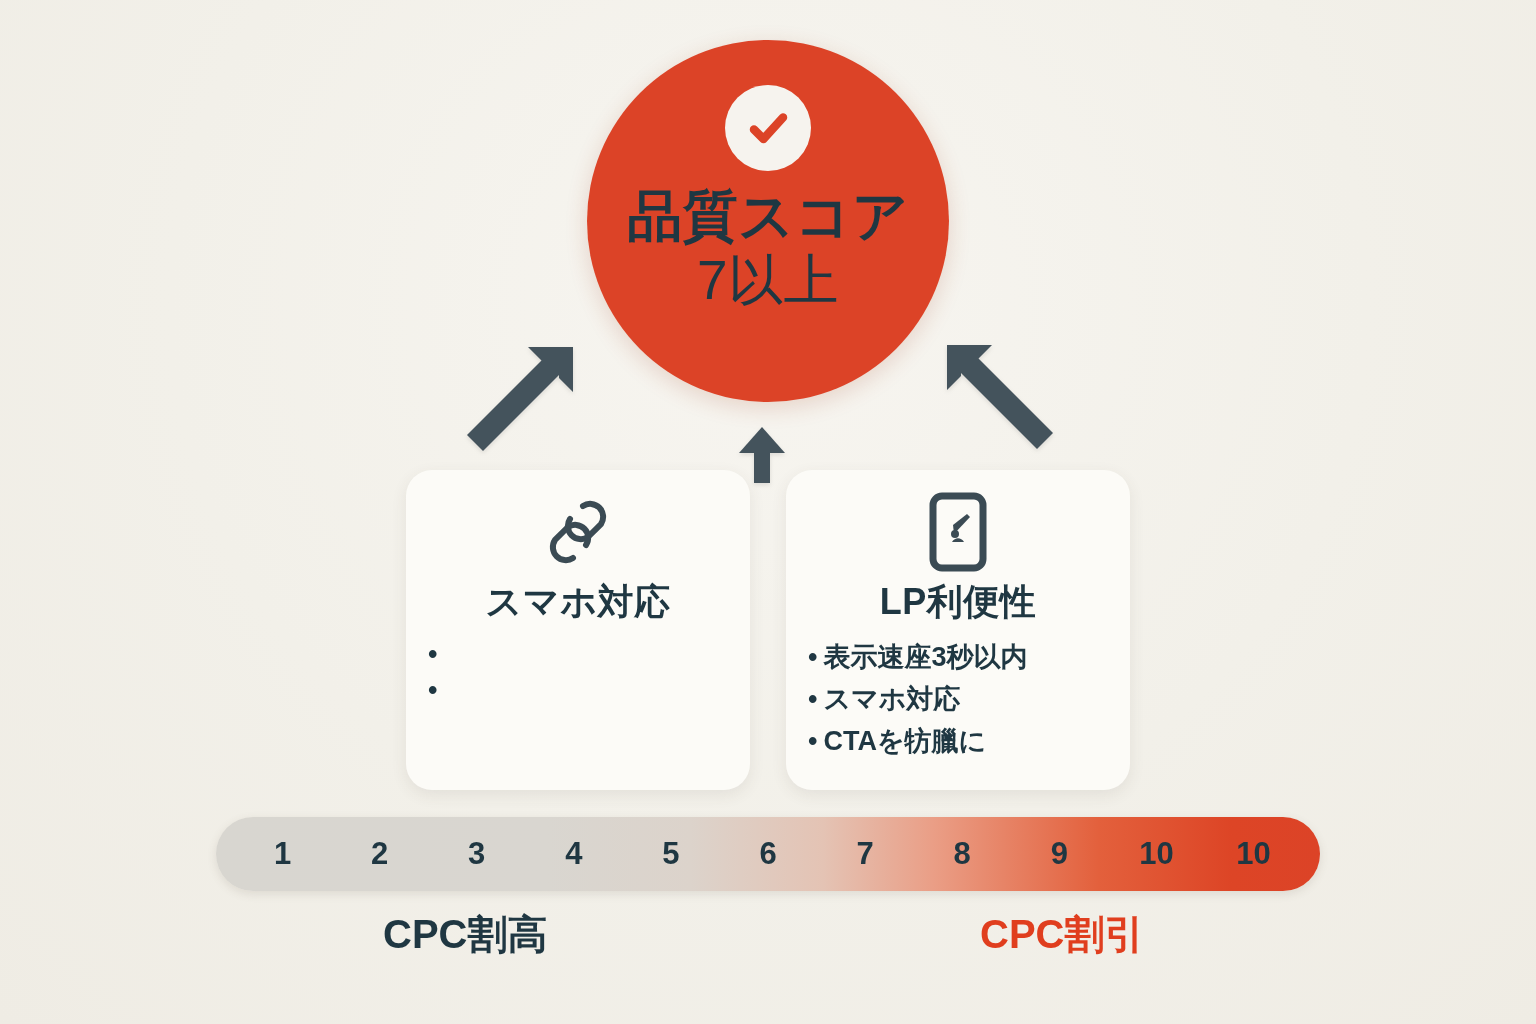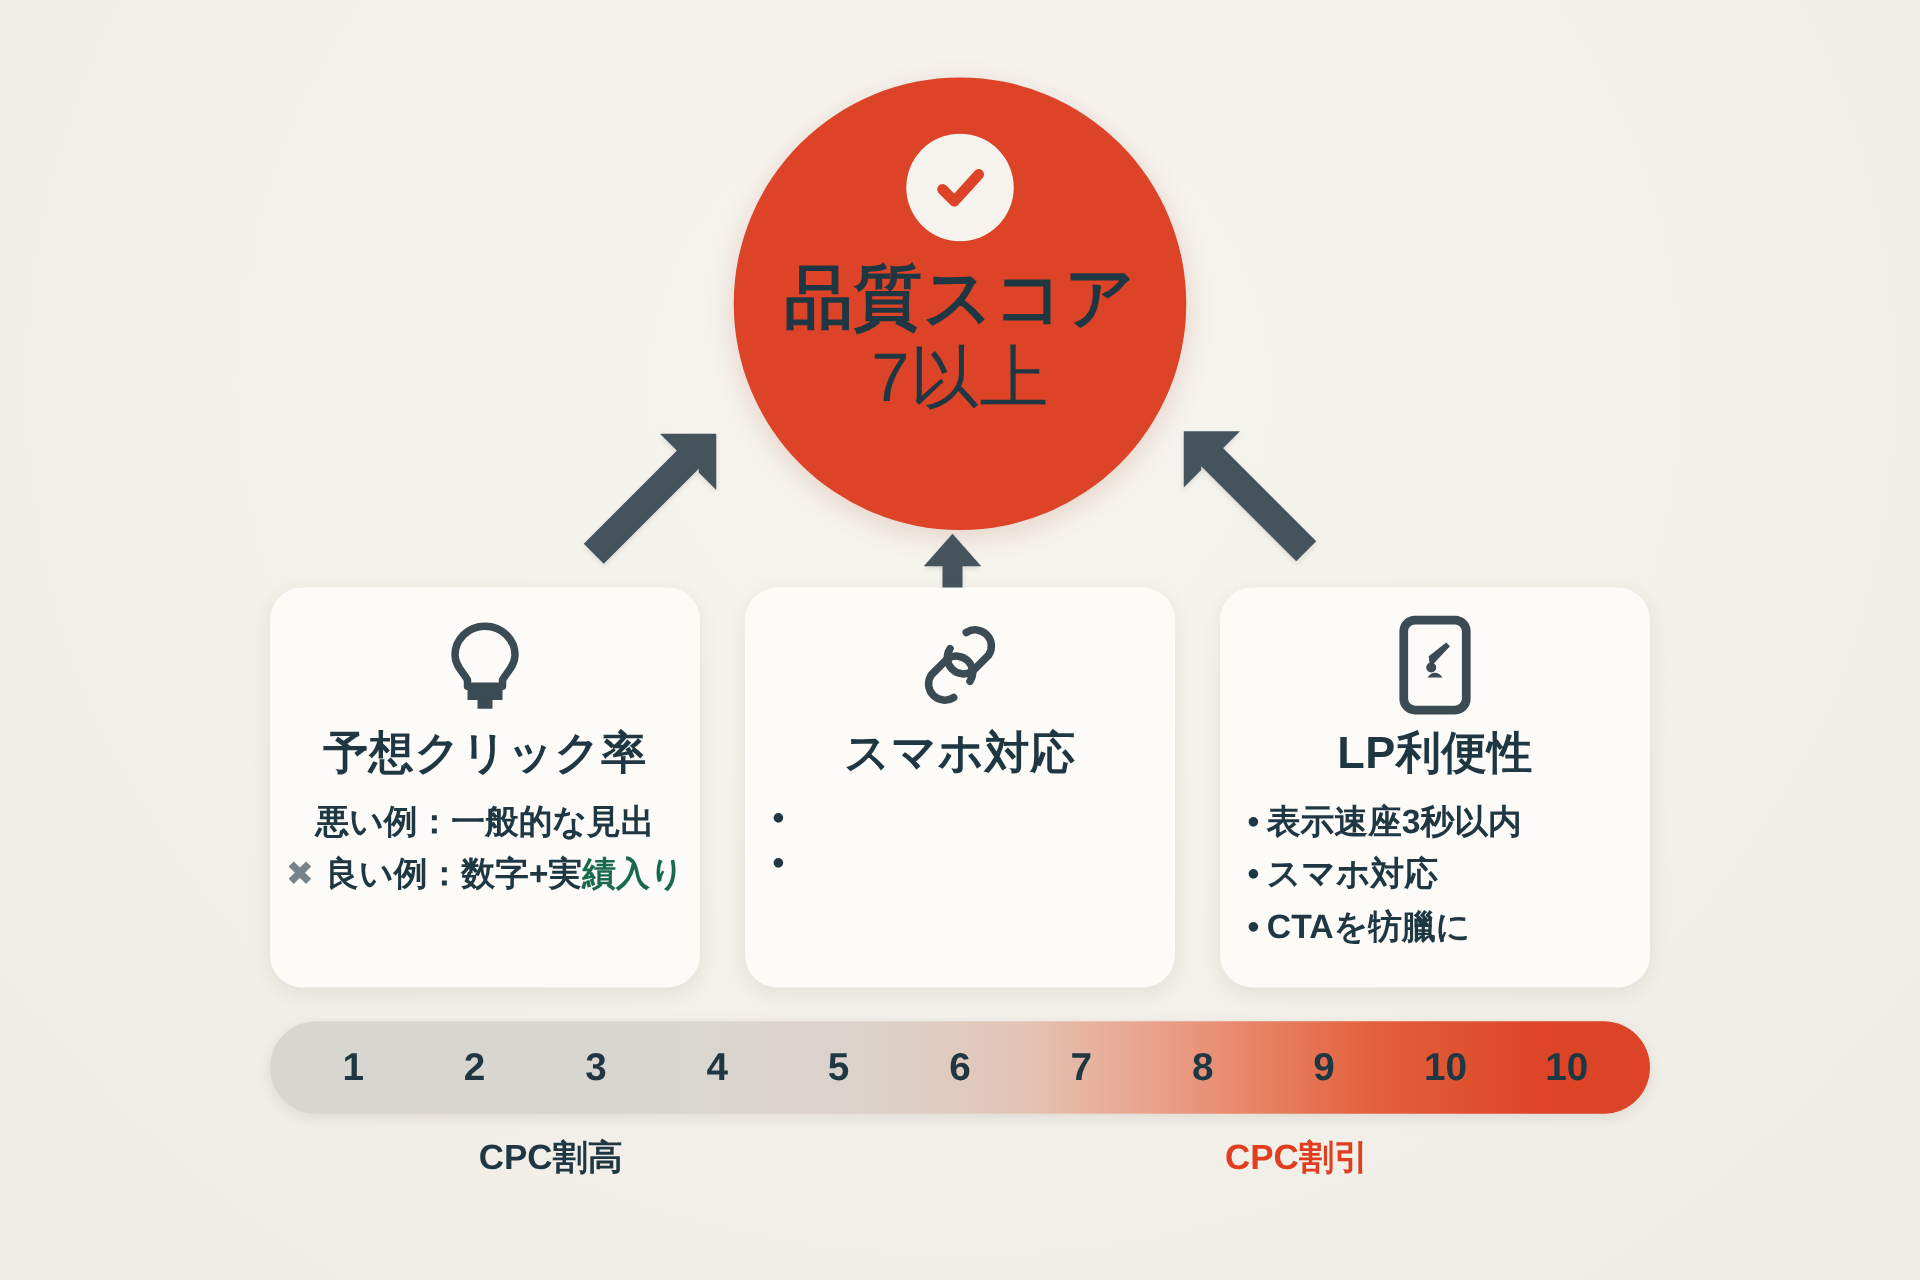--- a/index.html
+++ b/index.html
@@ -20,21 +20,21 @@
     width: 1536px;
     height: 1024px;
     background:
       radial-gradient(ellipse at 50% 30%, #f7f5f0 0%, #f2f0e9 55%, #efece4 100%);
   }
 
   
   .hub {
     position: absolute;
     left: 587px;
-    top: 62px;
+    top: 40px;
     width: 362px;
     height: 362px;
     border-radius: 50%;
     background: #dc4327;
     box-shadow: 0 6px 22px rgba(160, 60, 30, 0.18);
     display: flex;
     flex-direction: column;
     align-items: center;
     justify-content: flex-start;
     box-sizing: border-box;
@@ -191,21 +191,21 @@
     flex: 1;
     text-align: center;
   }
   .scale-labels {
     position: relative;
     height: 62px;
   }
   .scale-label {
     position: absolute;
     top: 16px;
-    font-size: 28px;
+    font-size: 40px;
     font-weight: 700;
     white-space: nowrap;
   }
   .label-low  { left: 167px; color: #1f3742; }
   .label-high { left: 764px; color: #e03e1e; }
 </style>
 </head>
 <body>
 
 <div class="stage">
@@ -242,42 +242,20 @@
     <svg width="130" height="120" viewBox="0 0 130 120" aria-hidden="true">
       <g fill="#44535c">
         <path d="M118 108 L34 24 L18 40 L102 124 Z" transform="translate(0,-8)"></path>
         <path d="M57 12 L12 12 L12 57 L26 43 L26 26 L43 26 Z"></path>
       </g>
     </svg>
   </div>
 
   <div class="cards">
 
-    <div class="card card-1">
-      <div class="card-icon">
-        <svg width="64" height="74" viewBox="0 0 64 74" aria-hidden="true">
-          <g fill="none" stroke="#3b4b54" stroke-width="6" stroke-linejoin="round" stroke-linecap="round">
-            <path d="M32 6 C18 6 8 17 8 29 C8 38 15 43 18 49 L18 54 L46 54 L46 49 C49 43 56 38 56 29 C56 17 46 6 32 6 Z"></path>
-          </g>
-          <rect x="18" y="57" width="28" height="8" fill="#3b4b54"></rect>
-          <rect x="26" y="63" width="12" height="9" fill="#3b4b54"></rect>
-        </svg>
-      </div>
-      <div class="card-title">予想クリック率</div>
-      <div class="card-lines">
-        <div class="line">
-          <span>悪い例：一般的な見出</span>
-        </div>
-        <div class="line">
-          <span class="xmark">✖</span>
-          <span>良い例：数字+実</span>
-            <span class="green">績入り</span>
-        </div>
-      </div>
-    </div>
 
     <div class="card card-2">
       <div class="card-icon">
         <svg width="72" height="74" viewBox="0 0 72 74" aria-hidden="true">
           <g fill="none" stroke="#3b4b54" stroke-width="6" stroke-linecap="round">
             <path d="M41 11 A13 13 0 0 1 59 29 L46 42 A13 13 0 0 1 28 24"></path>
             <path d="M31 63 A13 13 0 0 1 13 45 L26 32 A13 13 0 0 1 44 50"></path>
           </g>
         </svg>
       </div>

